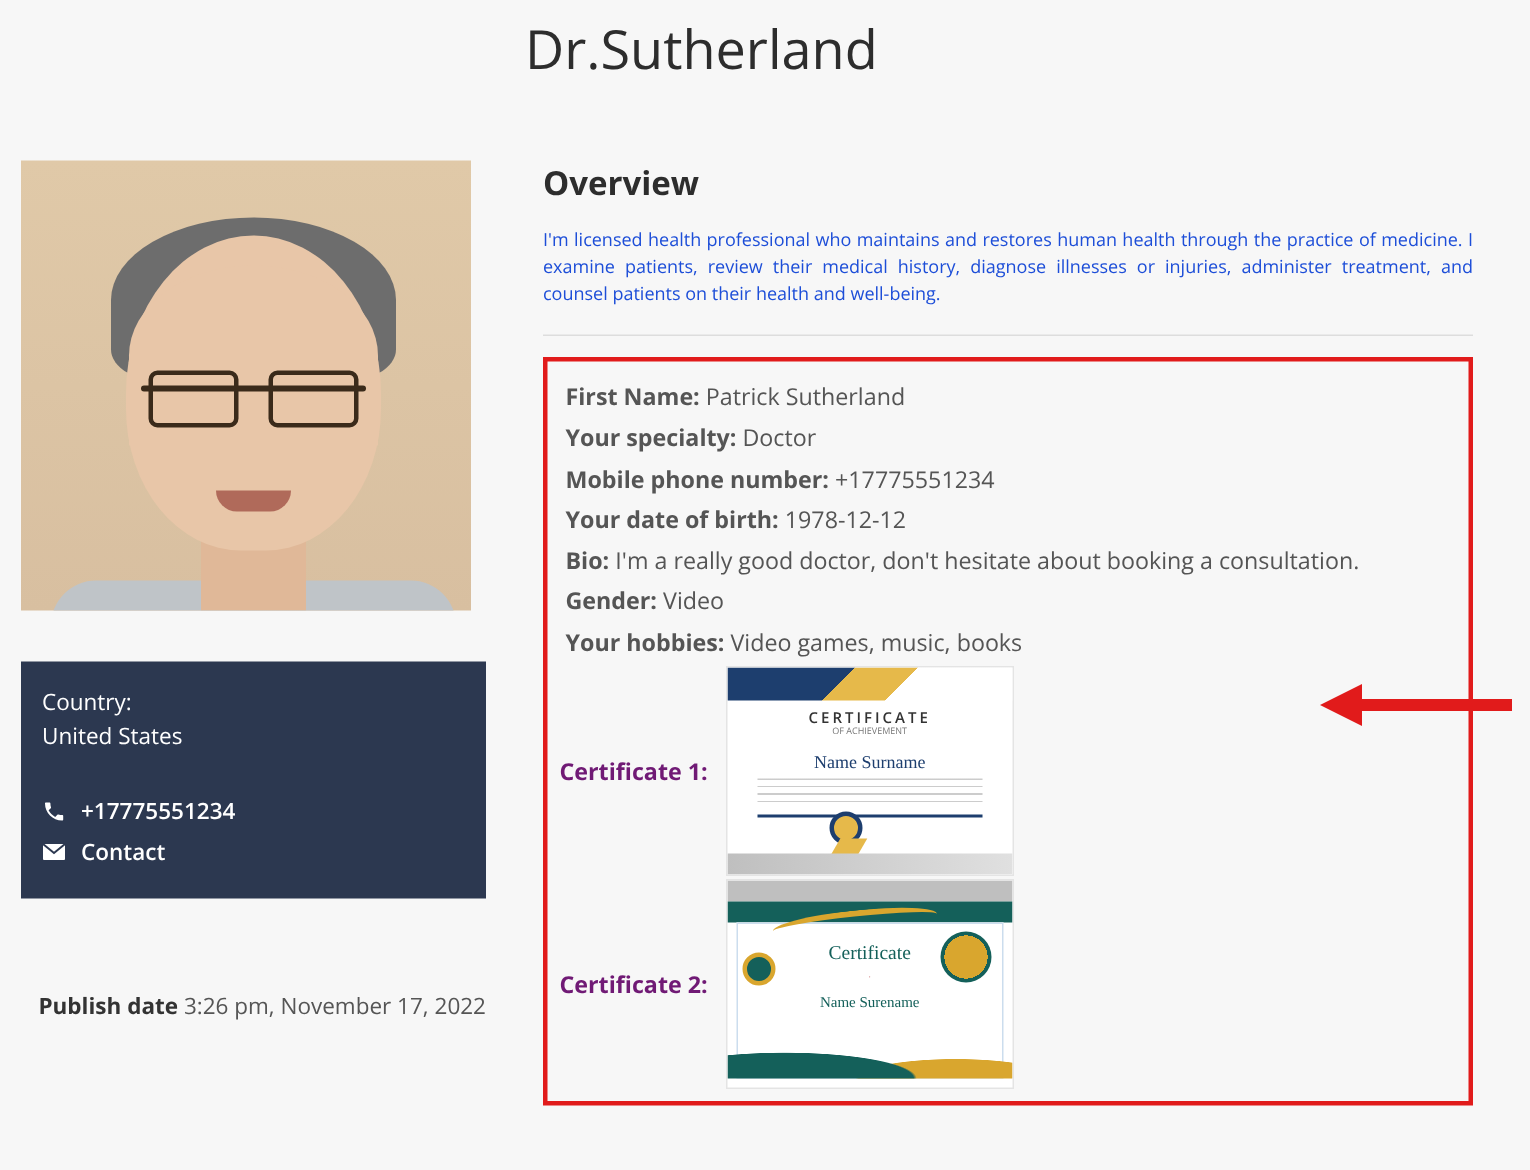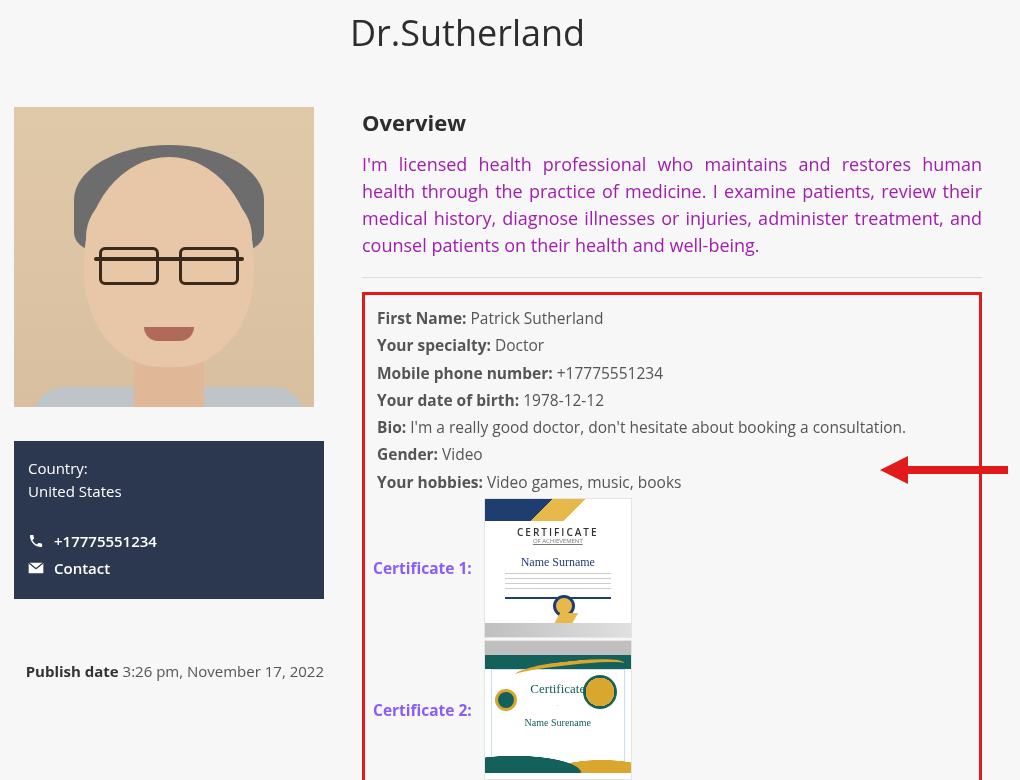--- a/index.html
+++ b/index.html
@@ -80,22 +80,22 @@
     flex: 1;
     max-width: 620px;
   }
   .overview-h {
     font-size: 22px;
     font-weight: 700;
     color: #2d2d2d;
     margin-bottom: 14px;
   }
   .overview-p {
-    font-size: 18px;
-    color: #a21caf;
+    font-size: 12px;
+    color: #1d4ed8;
     line-height: 1.5;
     text-align: justify;
     margin-bottom: 18px;
   }
   .divider {
     border: none;
     border-top: 1px solid #ddd;
     margin-bottom: 14px;
   }
   .details-box {
@@ -108,33 +108,33 @@
     margin: 4px 4px;
     line-height: 1.5;
   }
   .detail-line .k { font-weight:700; color:#555; }
   .cert-row {
     display:flex;
     align-items:center;
     gap: 12px;
     margin-top: 2px;
   }
-  .cert-label { font-weight:700; color:#8b5cf6; font-size:15.5px; white-space:nowrap; }
+  .cert-label { font-weight:700; color:#701a75; font-size:15.5px; white-space:nowrap; }
   .cert-img {
-    width: 148px;
+    width: 192px;
     height: 140px;
     background:#fff;
     border:1px solid #e4e4e4;
     position:relative;
     overflow:hidden;
   }
   
   .c1-top{position:absolute;top:0;left:0;right:0;height:22px;background:linear-gradient(135deg,#1d3e6e 40%,#e6b94a 40%,#e6b94a 60%,#fff 60%);}
   .c1-title{position:absolute;top:26px;left:0;right:0;text-align:center;font-size:10px;letter-spacing:2px;font-weight:600;color:#333;}
-  .c1-sub{position:absolute;top:38px;left:0;right:0;text-align:center;font-size:6px;color:#777;text-decoration:underline;}
+  .c1-sub{position:absolute;top:38px;left:0;right:0;text-align:center;font-size:6px;color:#777;}
   .c1-name{position:absolute;top:56px;left:0;right:0;text-align:center;font-family:cursive;font-size:12px;color:#1d3e6e;}
   .c1-lines{position:absolute;top:74px;left:20px;right:20px;height:18px;background:repeating-linear-gradient(180deg,#ccc 0,#ccc 1px,#fff 1px,#fff 5px);}
   .c1-bar{position:absolute;top:98px;left:20px;right:20px;height:2px;background:#1d3e6e;}
   .c1-seal{position:absolute;top:96px;left:68px;width:22px;height:22px;border-radius:50%;background:#e6b94a;border:3px solid #1d3e6e;}
   .c1-rib{position:absolute;top:114px;left:70px;width:18px;height:18px;background:#e6b94a;transform:skewX(-30deg);}
   .c1-bot{position:absolute;bottom:0;left:0;right:0;height:14px;background:linear-gradient(90deg,#bfbfbf,#e0e0e0);}
   
   .c2-top{position:absolute;top:0;left:0;right:0;height:14px;background:#bfbfbf;}
   .c2-band{position:absolute;top:14px;left:0;right:0;height:14px;background:#14605a;}
   .c2-body{position:absolute;top:28px;left:6px;right:6px;bottom:6px;background:#fff;border:1px solid #cde;}

